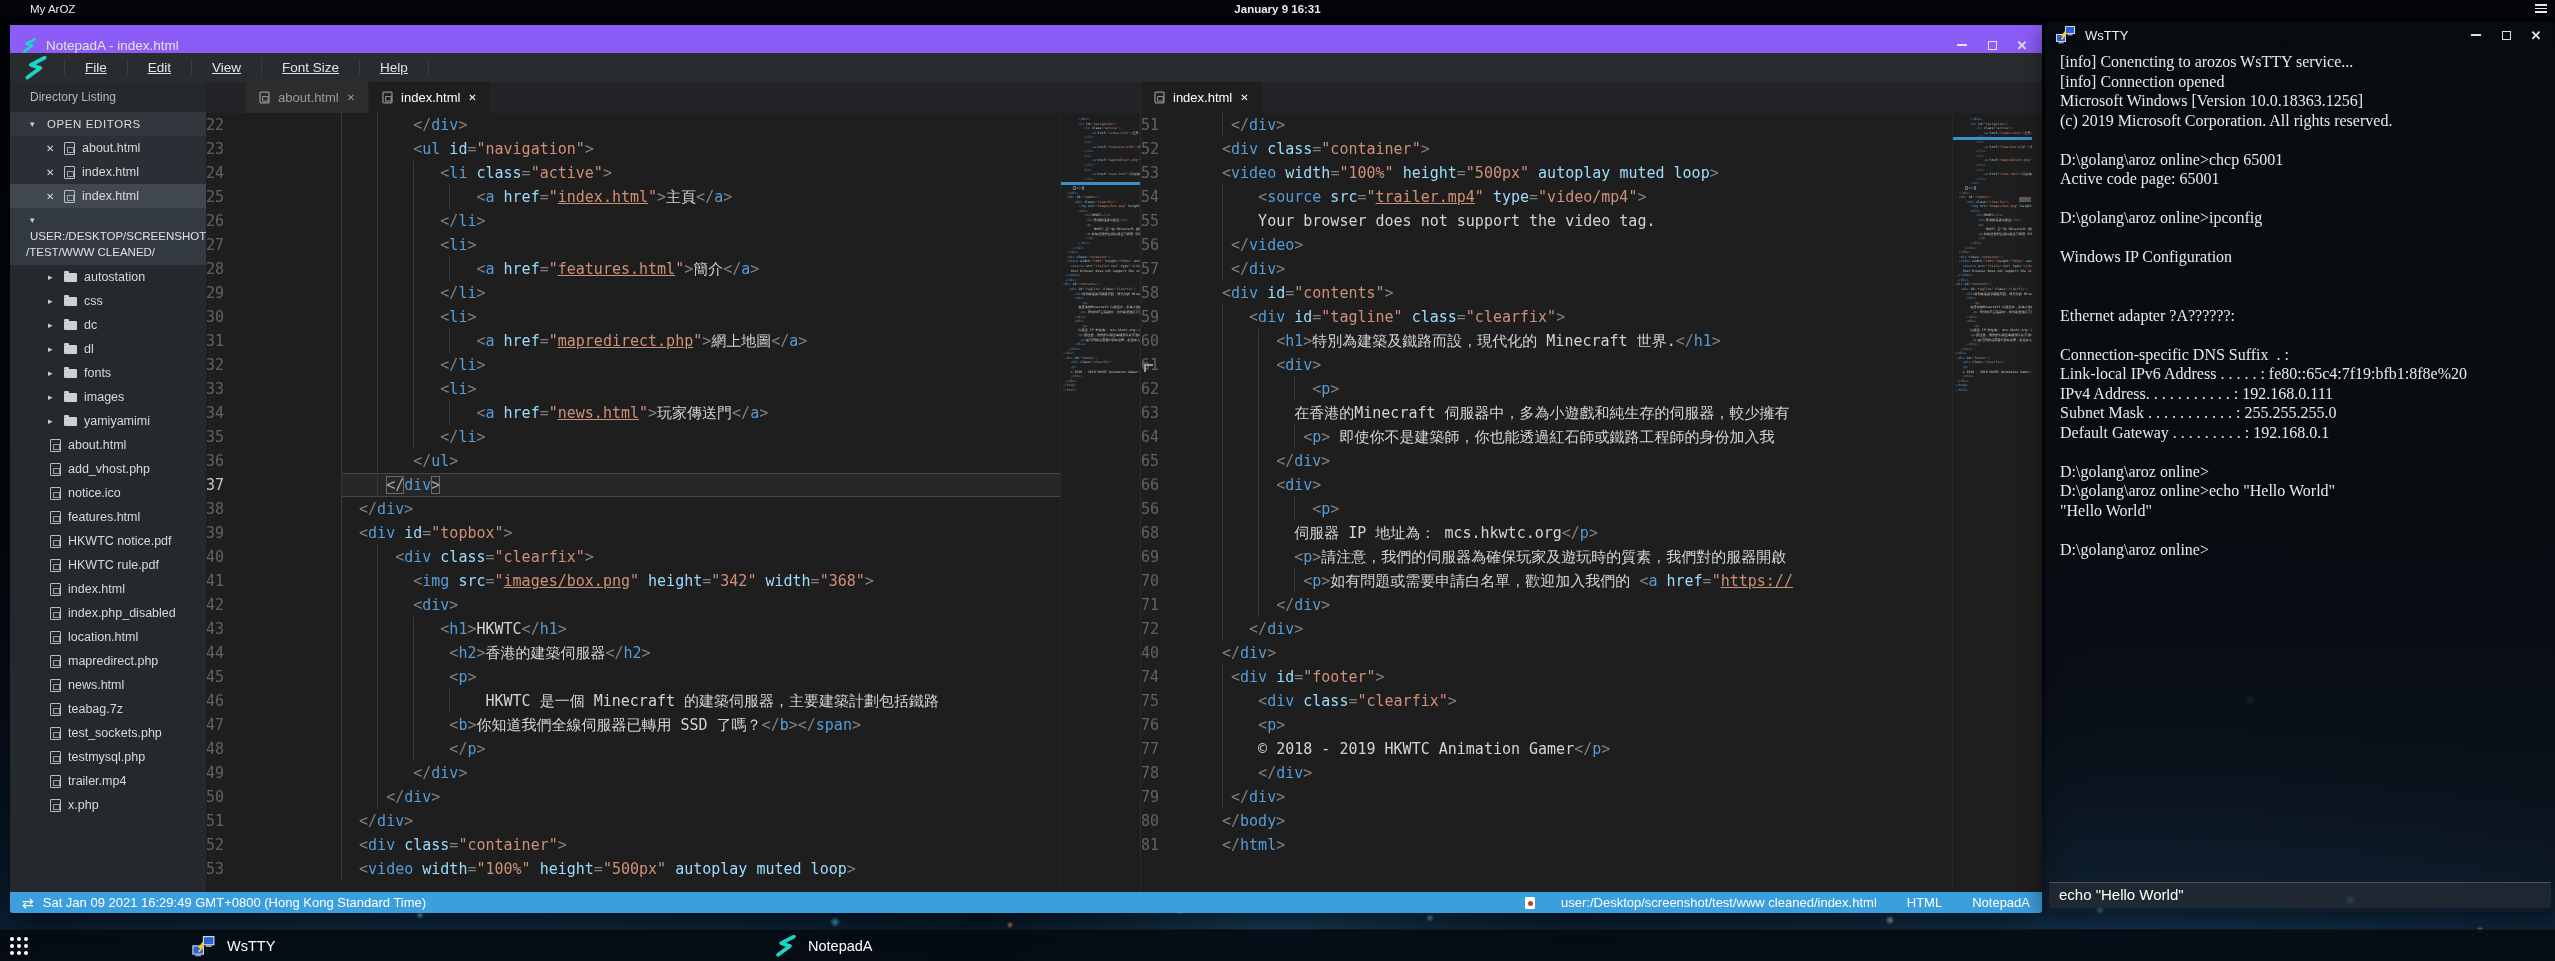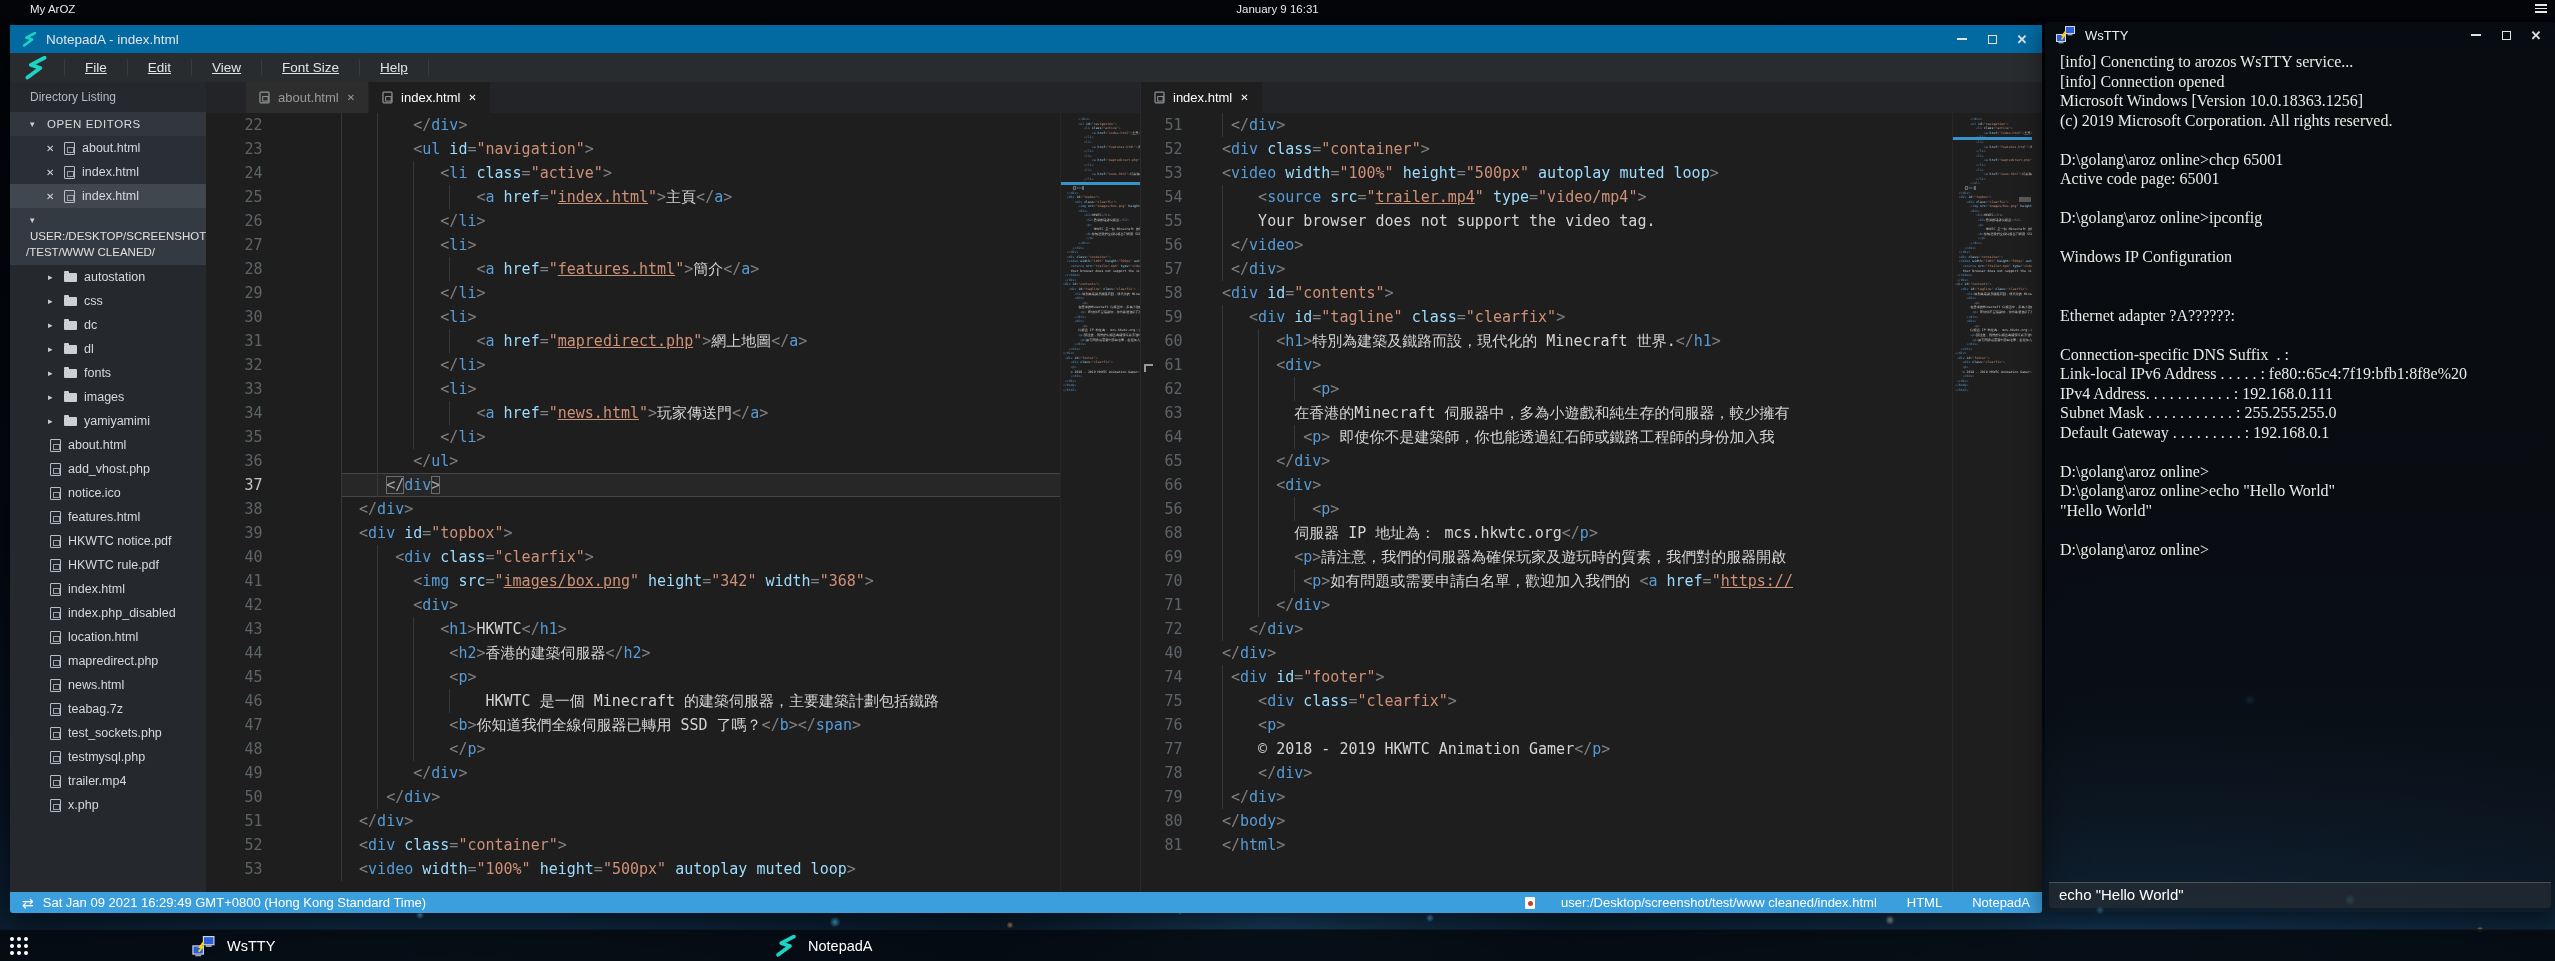--- a/index.html
+++ b/index.html
@@ -28,35 +28,35 @@
       radial-gradient(420px 160px at 50% 97%, rgba(40,110,160,.5), transparent 70%),
       radial-gradient(900px 300px at 18% 100%, rgba(25,70,110,.55), transparent 72%),
       radial-gradient(1100px 340px at 82% 100%, rgba(28,85,130,.5), transparent 72%),
       linear-gradient(180deg,#020409 0%,#040810 55%,#071220 80%,#0a1a2b 100%);
   }
 
   
   .topbar { position:absolute; top:0; left:0; right:0; height:17px; background:#030508;
             display:flex; align-items:center; color:#e9e9e9; font-size:11.5px; z-index:50; }
   .topbar .sysname { margin-left:30px; }
-  .topbar .clock { position:absolute; left:50%; transform:translateX(-50%); }
+  .topbar .clock { position:absolute; left:50%; transform:translateX(-50%);font-weight:bold; }
   .hamburger { position:absolute; right:8px; top:4px; width:12px; }
   .hamburger i { display:block; height:1.5px; background:#e9e9e9; margin-bottom:2px; }
 
   
   .winctl { margin-left:auto; display:flex; align-items:center; gap:14px; color:#e0e0e0; }
   .wc { display:inline-flex; align-items:center; justify-content:center; width:16px; height:16px; cursor:default; }
   .wc-min i { width:10px; height:0; border-bottom:2px solid currentColor; display:inline-block; }
   .wc-max i { width:9px; height:9px; border:1.6px solid currentColor; display:inline-block; }
   .wc-close { font-size:13px; font-weight:bold; }
 
   
   .notepad { position:absolute; left:10px; top:25px; width:2032px; height:888px;
              background:#1e1e1e; box-shadow:0 10px 34px rgba(0,0,0,.65); z-index:10; }
-  .np-title { height:28px; background:#0369a1; display:flex; align-items:center; gap:9px;
+  .np-title { height:28px; background:#8b5cf6; display:flex; align-items:flex-end; gap:9px;
               padding:0 12px; color:#e4e4e4; font-size:13.5px; }
   .np-menu { height:29px; background:#292c2f; display:flex; align-items:center; padding-left:14px; }
   .np-menu .logo { margin-right:16px; }
   .menu-item { padding:0 20px; color:#e3e3e3; font-size:13.5px; height:60%; display:flex; align-items:center;
                border-right:1px solid rgba(255,255,255,.07);text-decoration:underline; }
   .menu-item:first-of-type { border-left:1px solid rgba(255,255,255,.07); }
 
   .np-main { position:absolute; top:57px; bottom:21px; left:0; right:0; display:flex; overflow:hidden; }
 
   
@@ -86,21 +86,21 @@
   .pane-right { flex:1; border-left:1px solid #2b2b2b; }
   .tabs { height:31px; background:#232427; display:flex; align-items:stretch; }
   .pane-left .tabs { padding-left:40px; }
   .tab { display:flex; align-items:center; gap:8px; padding:0 13px; font-size:13px;
          background:#2d2d2d; color:#9a9a9a; margin-right:1px; }
   .tab.active { background:#1e1e1e; color:#ffffff; }
   .tab .fico { transform:scale(.9); }
   .tclose { font-size:10px; }
 
   .codewrap { position:absolute; top:31px; left:0; right:0; bottom:0; display:flex; overflow:hidden; }
-  .gutter { flex:none; text-align:center; color:#5c6468; font:15px/24px "DejaVu Sans Mono", monospace; }
+  .gutter { flex:none; text-align:left; color:#5c6468; font:15px/24px "DejaVu Sans Mono", monospace; }
   .pane-left .gutter { width:135px; padding-right:40px; }
   .pane-right .gutter { width:81px; padding-right:16px; }
   .lnum { height:24px; }
   .lnum.cur { color:#c6c6c6; }
   .codecol { flex:1; font:15px/24px "DejaVu Sans Mono", monospace; white-space:pre; overflow:hidden; color:var(--syn-text); }
   .cline { height:24px; }
   .cline.current { background:rgba(255,255,255,.045);
                    box-shadow:inset 0 1px 0 rgba(255,255,255,.14), inset 0 -1px 0 rgba(255,255,255,.14); }
   .indent { display:inline-block; height:24px; vertical-align:top;
             background:repeating-linear-gradient(to right, #33393d 0, #33393d 1px, transparent 1px, transparent 36.1px); }

